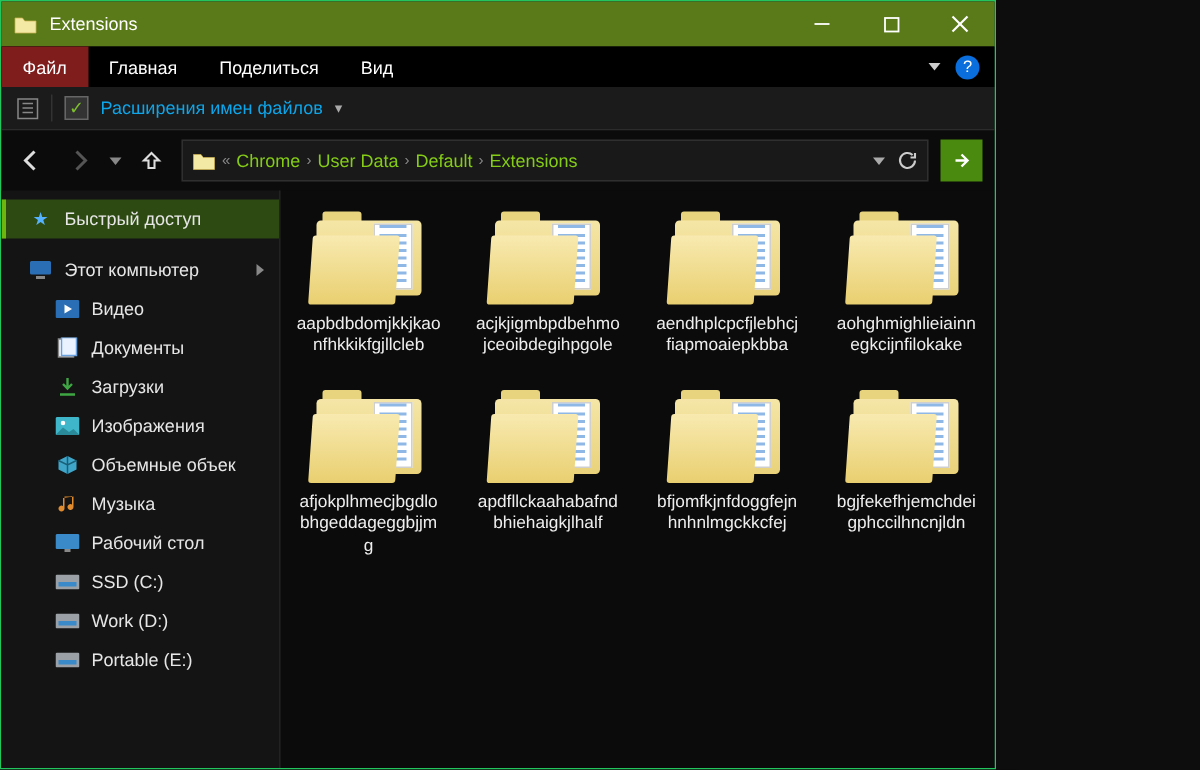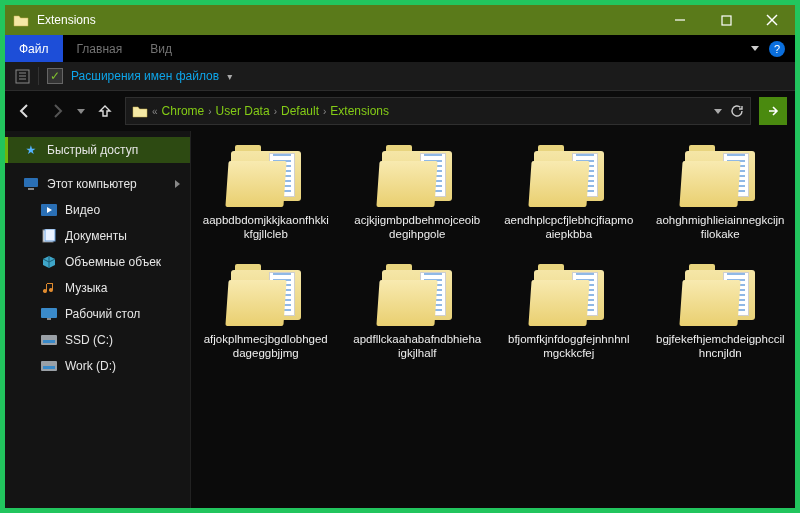--- a/index.html
+++ b/index.html
@@ -1,30 +1,30 @@
 <!DOCTYPE html>
 <html><head>
 <meta charset="utf-8">
 <style>
   * { margin: 0; padding: 0; box-sizing: border-box; font-family: "Segoe UI", Tahoma, sans-serif; }
   body { background: #0d0d0d; width: 800px; height: 513px; overflow: hidden; color: #e6e6e6; }
-  .window { width: 800px; height: 513px; display: flex; flex-direction: column; border: 5px solid #22c55e; }
+  .window { width: 664px; height: 513px; display: flex; flex-direction: column; border: 1px solid #22c55e; }
 
   
   .titlebar { height: 30px; background: #5a7a1a; display: flex; align-items: center; justify-content: space-between; }
   .titlebar-left { display: flex; align-items: center; gap: 8px; padding-left: 8px; }
   .titlebar-title { color: #fff; font-size: 12px; }
   .titlebar-controls { display: flex; }
   .titlebar-btn { width: 46px; height: 30px; display: flex; align-items: center; justify-content: center; color: #fff; }
   .titlebar-btn svg { stroke: #fff; fill: none; }
 
   
   .menubar { height: 27px; background: #000; display: flex; align-items: stretch; position: relative; }
-  .menu-item { padding: 0 14px; font-size: 12px; color: #737373; display: flex; align-items: center; }
-  .menu-file { background: #1d4ed8; color: #fff; }
+  .menu-item { padding: 0 14px; font-size: 12px; color: #ffffff; display: flex; align-items: center; }
+  .menu-file { background: #7f1d1d; color: #fff; }
   .menubar .right { margin-left: auto; display: flex; align-items: center; gap: 10px; padding-right: 10px; }
   .chev { width:0;height:0;border-left:4px solid transparent;border-right:4px solid transparent;border-top:5px solid #ccc; }
   .help-circ { width:16px;height:16px;border-radius:50%;background:#0a6edc;color:#fff;font-size:11px;display:flex;align-items:center;justify-content:center; }
 
   
   .ribbon { height: 29px; background: #1b1b1b; display: flex; align-items: center; gap: 8px; padding: 0 10px; border-bottom: 1px solid #2c2c2c; }
   .collapse-icon { width:15px; height:15px; display:flex; }
   .checkbox { width:16px;height:16px;background:#333;border:1px solid #666;display:flex;align-items:center;justify-content:center;color:#7fbf2f;font-size:12px; }
   .ribbon span.lbl { font-size:12px; color:#0ea5e9; }
   .ribbon .more { color:#aaa; font-size:10px; }
@@ -101,20 +101,21 @@
             <line x1="1" y1="1" x2="11" y2="11" stroke-width="1.4"></line>
             <line x1="11" y1="1" x2="1" y2="11" stroke-width="1.4"></line>
           </svg>
       </div>
     </div>
   </div>
 
   <div class="menubar">
     <div class="menu-item menu-file">Файл</div>
     <div class="menu-item">Главная</div>
+    <div class="menu-item">Поделиться</div>
     <div class="menu-item">Вид</div>
     <div class="right">
       <span class="chev"></span>
       <span class="help-circ">?</span>
     </div>
   </div>
 
   <div class="ribbon">
     <span class="collapse-icon">
       <svg width="15" height="15" viewBox="0 0 15 15">
@@ -208,20 +209,38 @@
             <svg width="14" height="14">
               <rect x="1" y="1" width="10" height="12" fill="#fff" stroke="#888"></rect>
               <rect x="3" y="0" width="10" height="12" fill="#eaf2ff" stroke="#6aa0dd"></rect>
             </svg>
           </span>
         <span>Документы</span>
       </div>
       <div class="side-item sub">
         <span class="side-icon">
             <svg width="14" height="14">
+              <path d="M7 1v7m-3-3 3 3 3-3M2 12h10" stroke="#3fa644" stroke-width="1.6" fill="none"></path>
+            </svg>
+          </span>
+        <span>Загрузки</span>
+      </div>
+      <div class="side-item sub">
+        <span class="side-icon">
+            <svg width="16" height="12">
+              <rect width="16" height="12" rx="1" fill="#3fb6c9"></rect>
+              <circle cx="5" cy="4" r="1.5" fill="#fff"></circle>
+              <path d="M0 12l5-5 4 3 3-2 4 4z" fill="#2a8a99"></path>
+            </svg>
+          </span>
+        <span>Изображения</span>
+      </div>
+      <div class="side-item sub">
+        <span class="side-icon">
+            <svg width="14" height="14">
               <path d="M7 1l6 3v6l-6 3-6-3V4z" fill="#3fa6c9"></path>
               <path d="M7 1v12M1 4l6 3 6-3" stroke="#1a5f78" fill="none"></path>
             </svg>
           </span>
         <span>Объемные объек</span>
       </div>
       <div class="side-item sub">
         <span class="side-icon">
             <svg width="14" height="14">
               <path d="M5 2v8a2 2 0 1 1-1-1.7V3l7-1v7a2 2 0 1 1-1-1.7V2z" fill="#e08b2f"></path>
@@ -249,20 +268,29 @@
       </div>
       <div class="side-item sub">
         <span class="side-icon">
             <svg width="16" height="10">
               <rect width="16" height="10" rx="1" fill="#9aa0a6"></rect>
               <rect x="2" y="5" width="12" height="3" fill="#3a8ac9"></rect>
             </svg>
           </span>
         <span>Work (D:)</span>
       </div>
+      <div class="side-item sub">
+        <span class="side-icon">
+            <svg width="16" height="10">
+              <rect width="16" height="10" rx="1" fill="#9aa0a6"></rect>
+              <rect x="2" y="5" width="12" height="3" fill="#3a8ac9"></rect>
+            </svg>
+          </span>
+        <span>Portable (E:)</span>
+      </div>
     </div>
 
     <div class="content">
       <div class="grid">
 
         <div class="item">
           <div class="folder-icon">
               <div class="folder-tab"></div>
               <div class="folder-back"></div>
               <div class="folder-sheet"></div>

